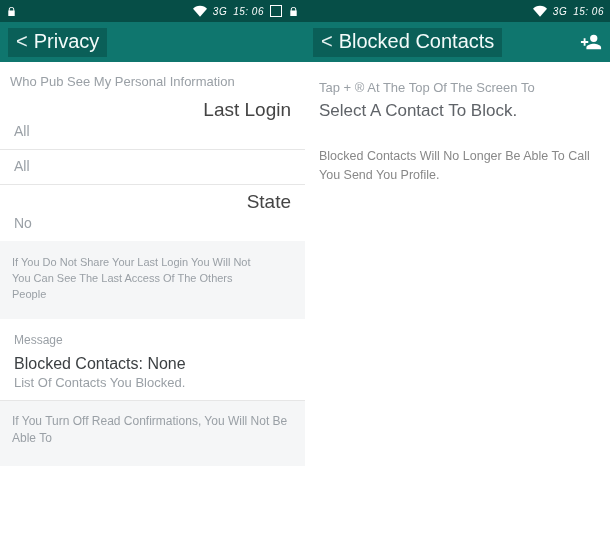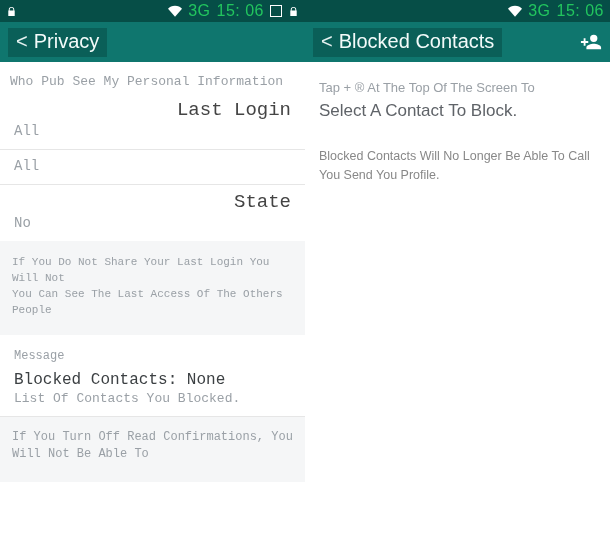--- a/index.html
+++ b/index.html
@@ -26,21 +26,21 @@
       display: flex;
       align-items: center;
       justify-content: space-between;
       padding: 0 6px;
       font-size: 13px;
     }
     .sb-left, .sb-right { display: flex; align-items: center; gap: 6px; }
     .sb-right { margin-left: auto; }
     .lock-icon svg { width: 11px; height: 11px; fill: #fff; display: block; }
     .wifi-icon svg { width: 14px; height: 14px; fill: #fff; display: block; }
-    .sb-text { font-size: 16px; font-weight: 400; color: #22c55e; letter-spacing: 0.5px; }
+    .sb-text { font-size: 10px; font-weight: 400; color: #ffffff; letter-spacing: 0.5px; font-style: italic; }
     .sq-icon { width: 12px; height: 12px; border: 1.5px solid #fff; display: inline-block; }
 
     .appbar {
       height: 40px;
       background: #0f766e;
       display: flex;
       align-items: center;
       padding: 0 8px;
       gap: 6px;
     }
@@ -56,21 +56,20 @@
     .back-chev { font-size: 20px; color: #e6f2f1; }
     .appbar-title { font-size: 20px; color: #f3fbfa; }
     .appbar-spacer { flex: 1; }
     .addperson { color: #fff; }
     .addperson svg { width: 22px; height: 22px; fill: #fff; display: block; }
 
     .scroll {
       flex: 1;
       overflow: hidden;
       padding-bottom: 4px;
-      font-family: Liberation Mono, monospace;
     }
     .section-header {
       font-size: 13px;
       color: #9aa0a6;
       padding: 12px 10px 4px 10px;
     }
     .item {
       padding: 6px 14px 10px 14px;
     }
     .item-title {

